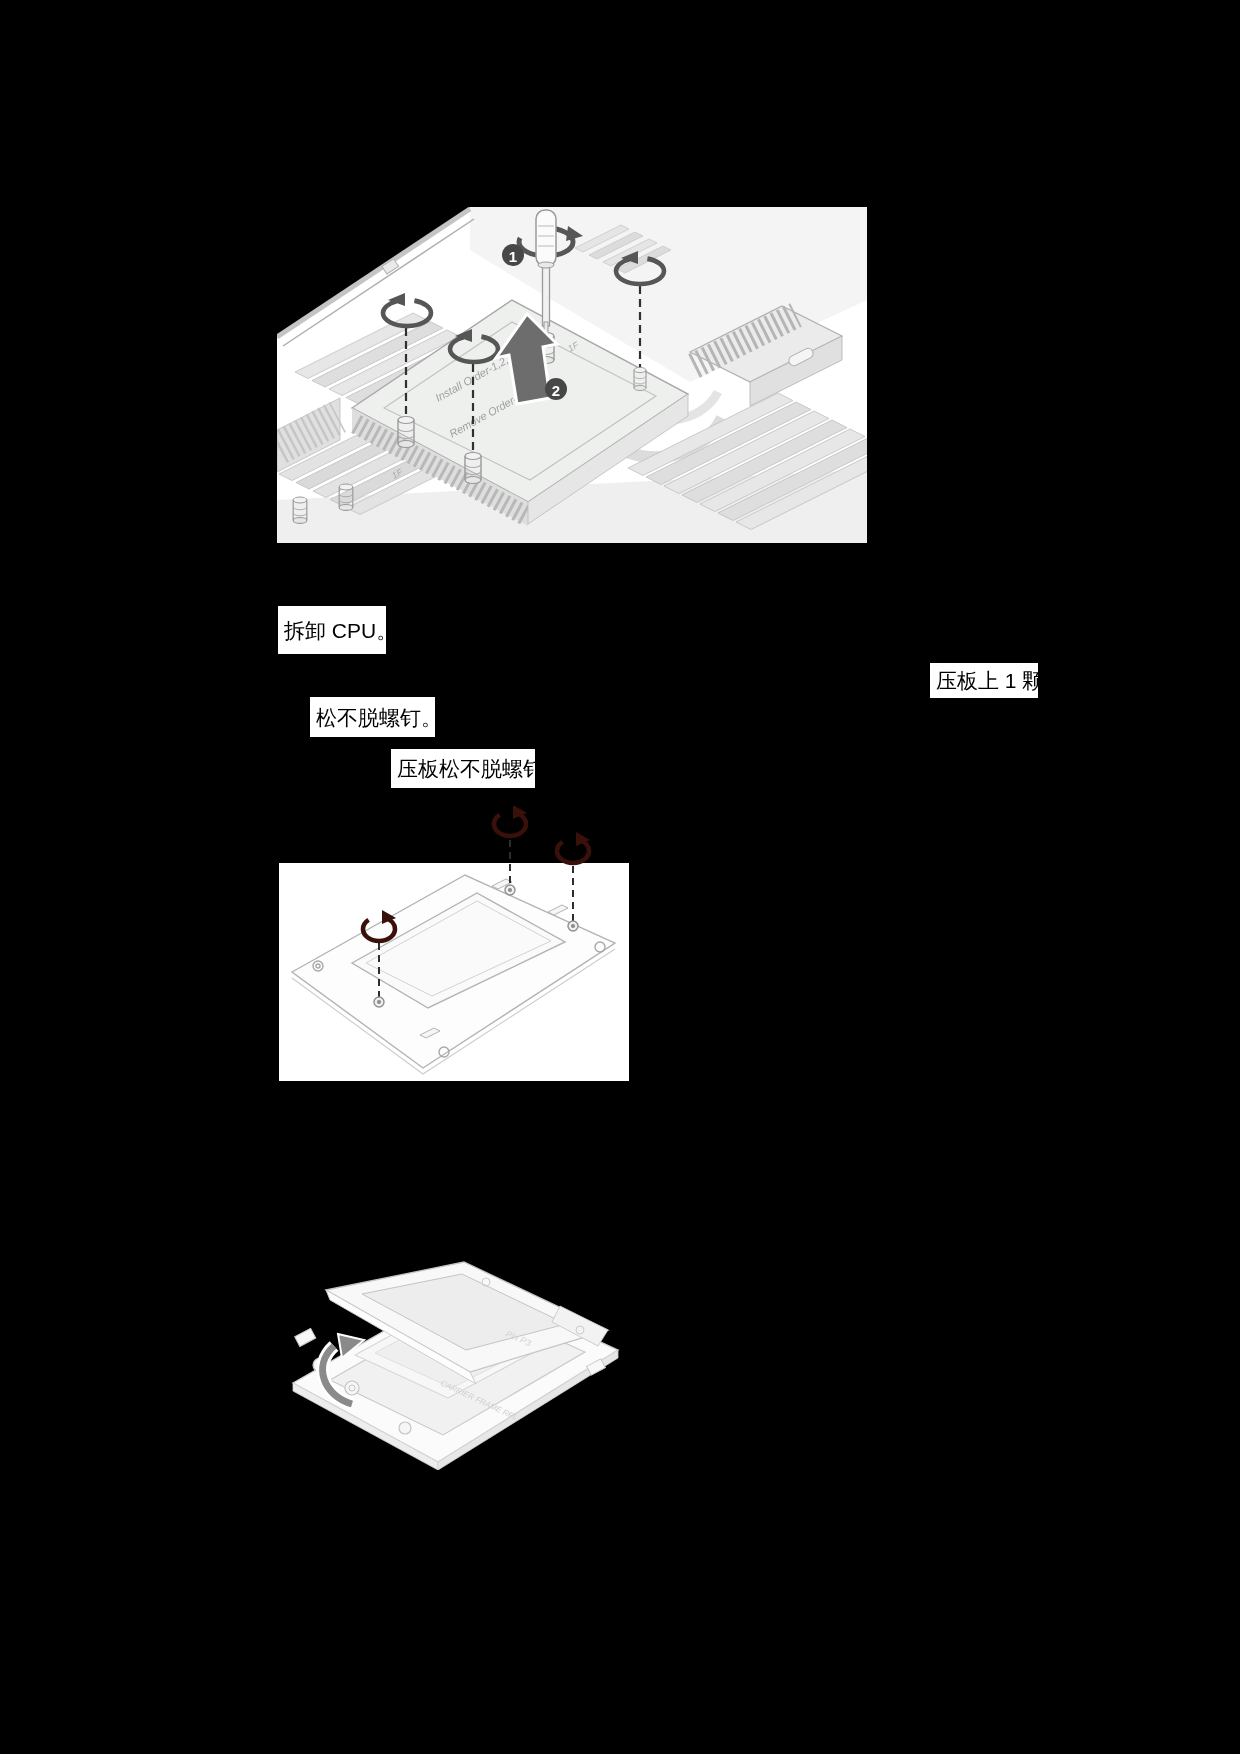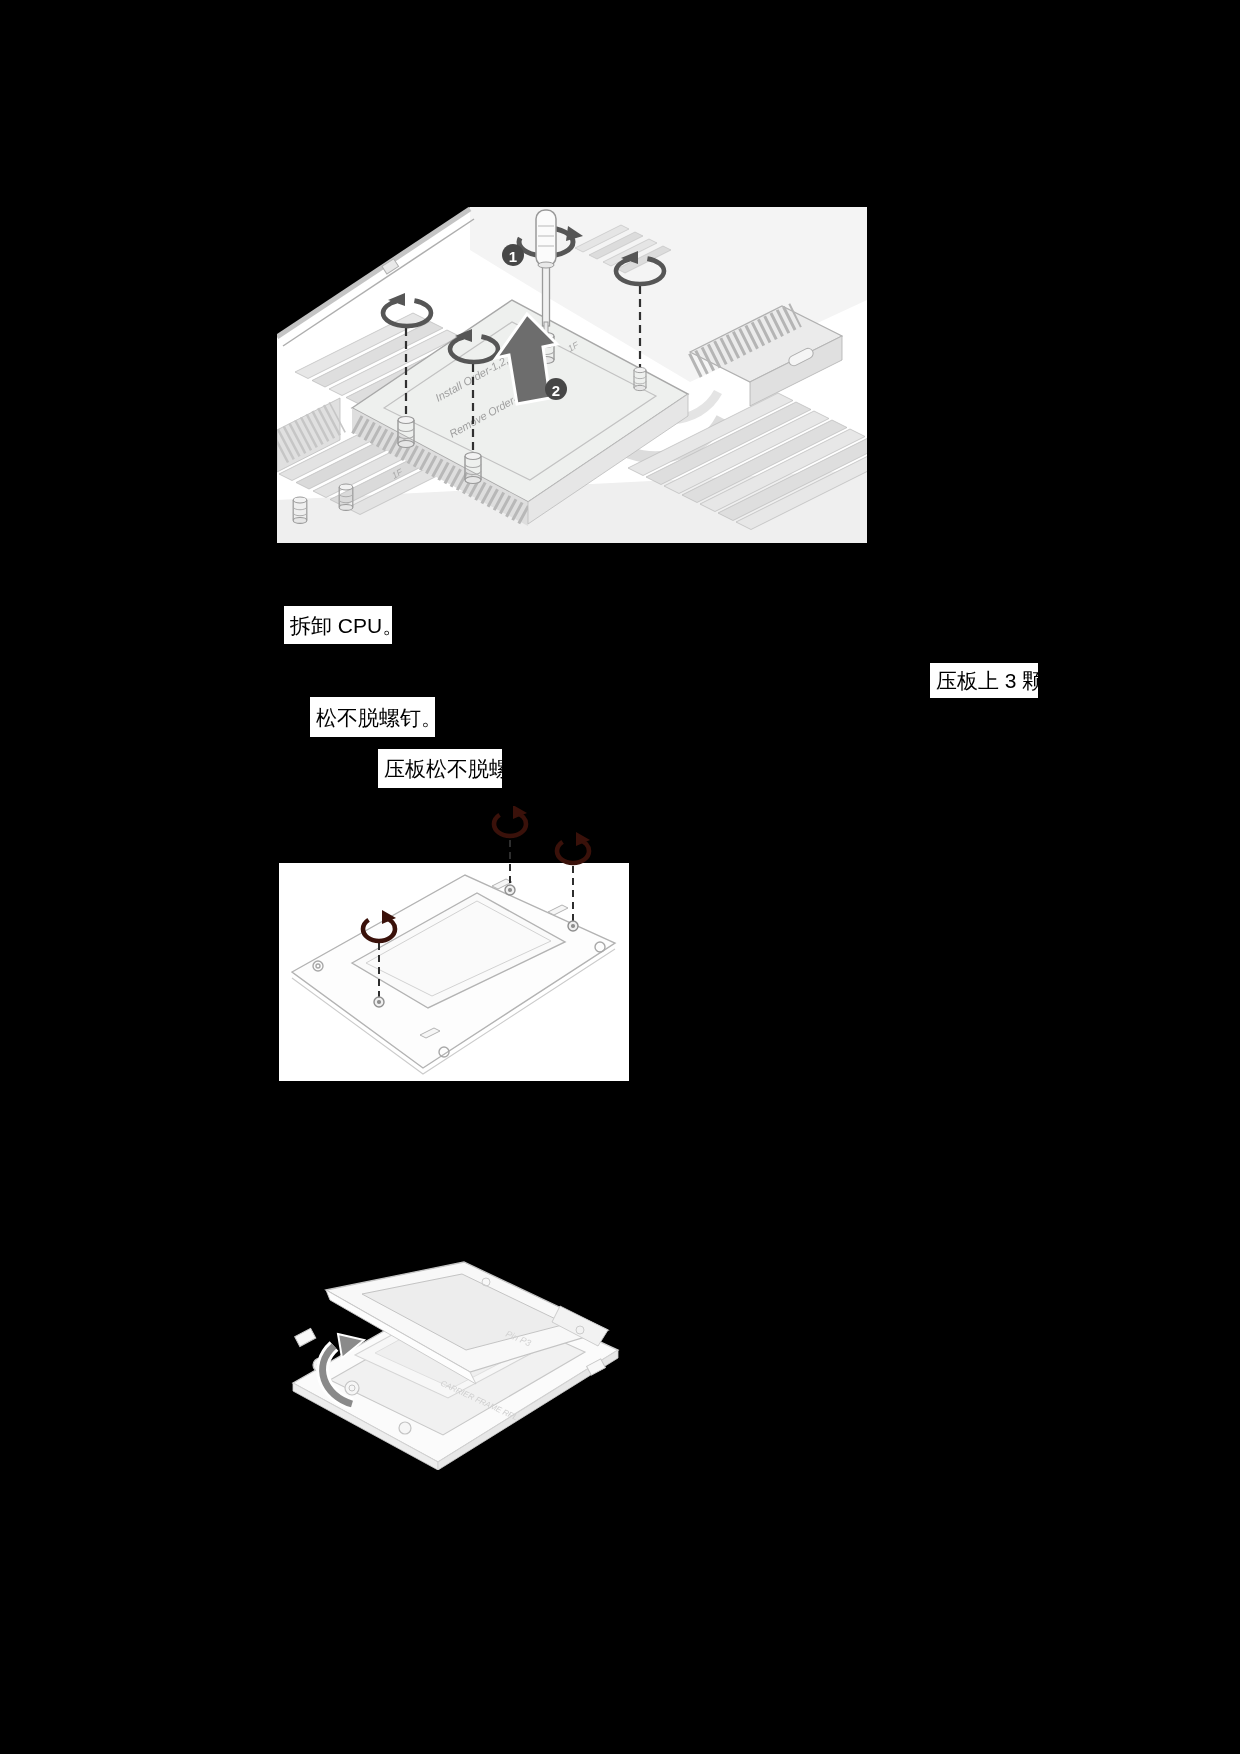--- a/index.html
+++ b/index.html
@@ -133,27 +133,27 @@
       <text x="513" y="256" text-anchor="middle" dominant-baseline="central" font-size="15" font-weight="bold" fill="#ffffff">1</text>
     </g>
 
     <polygon points="527,314 557,344 543,347 550,398 517,404 509,355 496,358" fill="#6d6d6d" stroke="#ffffff" stroke-width="3"></polygon>
     <g>
       <circle cx="556" cy="389" r="11" fill="#474747"></circle>
       <text x="556" y="390" text-anchor="middle" dominant-baseline="central" font-size="15" font-weight="bold" fill="#ffffff">2</text>
     </g>
   </svg>
 
-  <div class="hl" style="left:284px;top:606px;width:108px;height:38px">拆卸 CPU。</div>
-
-  <div class="hl" style="left:930px;top:663px;width:108px;height:35px">压板上 3 颗</div>
+  <div class="hl" style="left:278px;top:606px;width:108px;height:48px">拆卸 CPU。</div>
+
+  <div class="hl" style="left:930px;top:663px;width:108px;height:35px">压板上 1 颗</div>
 
   <div class="hl" style="left:310px;top:697px;width:125px;height:40px">松不脱螺钉。</div>
 
-  <div class="hl" style="left:378px;top:749px;width:124px;height:39px">压板松不脱螺钉</div>
+  <div class="hl" style="left:391px;top:749px;width:144px;height:39px">压板松不脱螺钉</div>
 
   <svg class="fig" style="left:279px;top:806px" width="350" height="275" viewBox="279 806 350 275">
     <defs>
       <g id="rot-red">
         <ellipse cx="0" cy="0" rx="16" ry="12" fill="none" stroke="#3a110a" stroke-width="4.6" stroke-dasharray="55 17 50"></ellipse>
         <polygon points="3,-19 17,-11 3,-5" fill="#3a110a"></polygon>
       </g>
     </defs>
 
     <rect x="279" y="863" width="350" height="218" fill="#ffffff"></rect>

